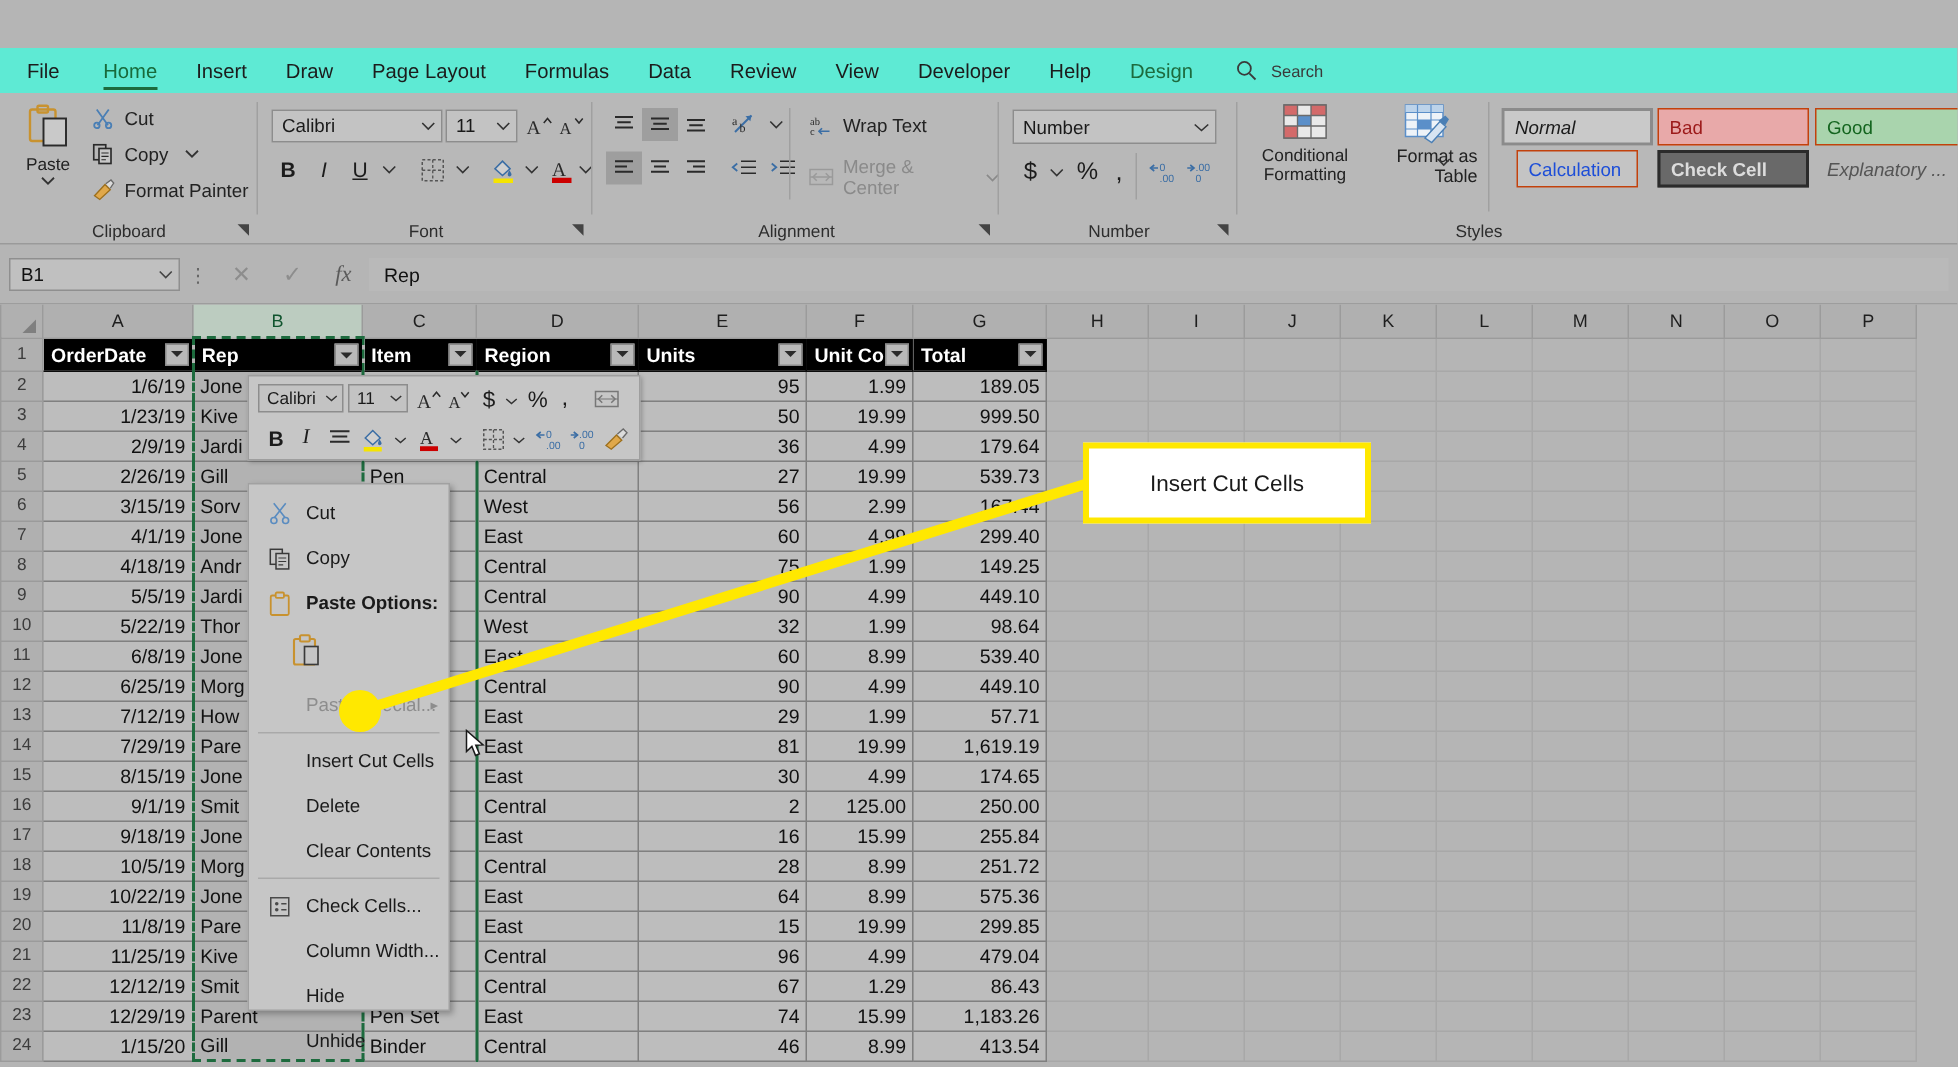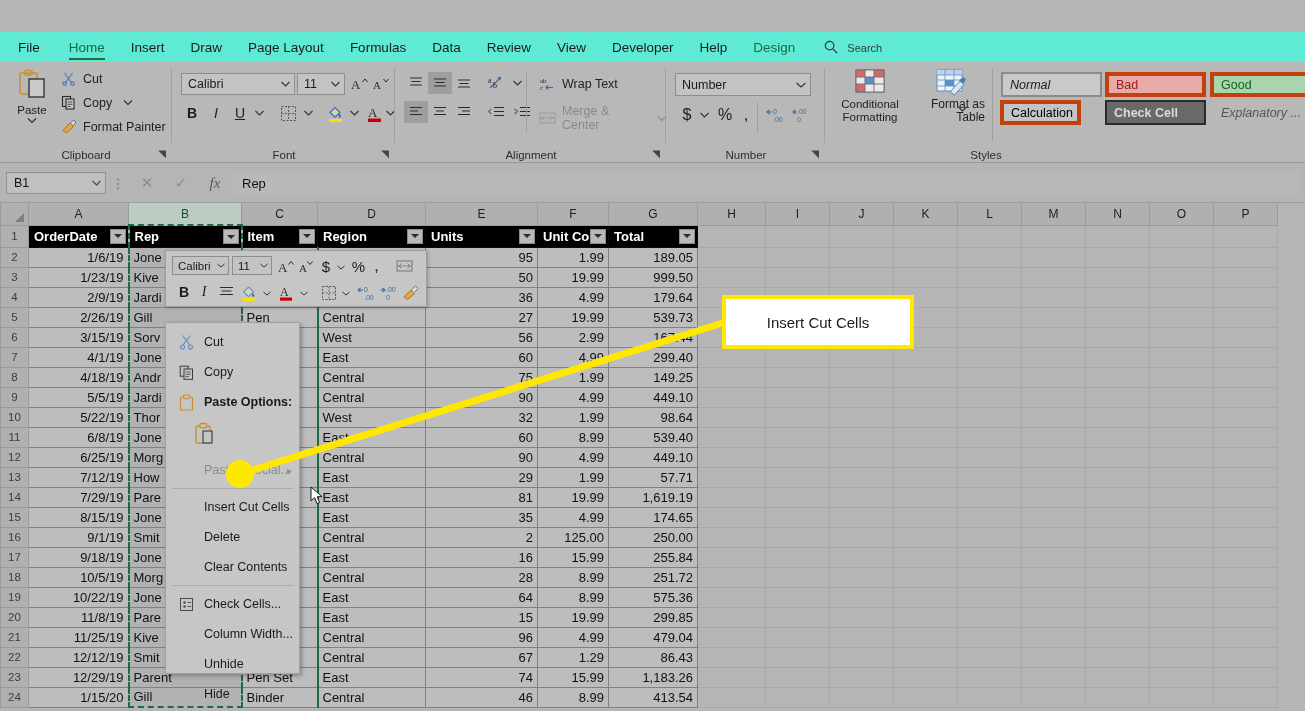--- a/index.html
+++ b/index.html
@@ -99,31 +99,31 @@
     font-size:14px; color:#1c1c1c;
   }
 
   
   .g-align { left:396px; width:270px; }
   
   .g-num { left:667px; width:158px; }
   
   .g-styles { left:826px; width:479px; }
   .style-box {
-    position:absolute; height:25px; border:4px solid #c2410c;
+    position:absolute; height:25px; border:1px solid #c2410c;
     display:flex; align-items:center; padding-left:7px; font-size:12.5px;
   }
 
   
   .formulabar {
     position:absolute; left:0; top:164px; width:1305px; height:39px; background:#b5b5b5;
     display:flex; align-items:center; border-bottom:1px solid #9d9d9d;
   }
   .namebox {
-    margin-left:6px; width:100px; height:22px; background:#c0c0c0; border:1px solid #8f8f8f;
+    margin-left:6px; width:114px; height:22px; background:#c0c0c0; border:1px solid #8f8f8f;
     display:flex; align-items:center; padding:0 4px 0 7px; font-size:12.5px; color:#111;
   }
   .namebox .nv{flex:1;}
   .fb-dots { width:24px; text-align:center; color:#666; font-size:13px; }
   .fb-ic { width:34px; height:24px; display:flex; align-items:center; justify-content:center; color:#8d8d8d; font-size:15px;}
   .fb-input {
     flex:1; height:22px; background:#b9b9b9; margin-right:6px; padding-left:10px;
     display:flex; align-items:center; font-size:13px; color:#111;
   }
 
@@ -586,21 +586,21 @@
       <div style="position:absolute; left:132px; top:36px;">
         <svg width="9" height="6" viewBox="0 0 9 6">
             <path d="M0.5 1 L4.5 5 L8.5 1" fill="none" stroke="#333" stroke-width="1.1"></path>
           </svg>
       </div>
 
       <div class="style-box" style="left:175px; top:10px; width:101px; background:#c9c9c9; border:2px solid #8b8b8b; color:#1a1a1a;font-style:italic;">Normal</div>
       <div class="style-box" style="left:279px; top:10px; width:101px; background:#e8a9a9; color:#9c1a1a;">Bad</div>
       <div class="style-box" style="left:384px; top:10px; width:101px; background:#a9d4ad; color:#14651f;">Good</div>
 
-      <div class="style-box" style="left:174px; top:38px; width:81px; background:#c4c4c4; color:#000000;">Calculation</div>
+      <div class="style-box" style="left:185px; top:38px; width:81px; background:#c4c4c4; color:#1d4ed8;">Calculation</div>
       <div class="style-box" style="left:279px; top:38px; width:101px; background:#696969; color:#dcdcdc; border:2px solid #2b2b2b; font-weight:bold;">Check Cell</div>
       <div class="style-box" style="left:384px; top:38px; width:101px; background:#b8b8b8; color:#555; border-color:#b8b8b8; font-style:italic;">Explanatory ...</div>
 
       <div class="group-label" style="width:320px; left:0;">Styles</div>
       <div class="group-sep" style="left:166px; top:6px; bottom:22px;"></div>
     </div>
   </div>
 
   <div class="formulabar">
     <div class="namebox">
@@ -942,21 +942,21 @@
             <td class="empty"></td>
             <td class="empty"></td>
             <td class="empty"></td>
           </tr>
           <tr>
             <td class="rowhead">15</td>
             <td class="cell num">8/15/19</td>
             <td class="cell antsL antsR colB-sel">Jone</td>
             <td class="cell"></td>
             <td class="cell selL">East</td>
-            <td class="cell num">35</td>
+            <td class="cell num">30</td>
             <td class="cell num">4.99</td>
             <td class="cell num">174.65</td>
             <td class="empty"></td>
             <td class="empty"></td>
             <td class="empty"></td>
             <td class="empty"></td>
             <td class="empty"></td>
             <td class="empty"></td>
             <td class="empty"></td>
             <td class="empty"></td>
@@ -1308,24 +1308,24 @@
             <circle cx="5.5" cy="9.5" r="1.2" fill="#4a4a4a"></circle>
             <path d="M8.5 5.5h3.5M8.5 9.5h3.5" stroke="#4a4a4a" stroke-width=".9"></path>
           </svg>
       </span>
       <span>Check Cells...</span>
     </div>
     <div class="ctx-item">
       <span>Column Width...</span>
     </div>
     <div class="ctx-item">
+      <span>Hide</span>
+    </div>
+    <div class="ctx-item">
       <span>Unhide</span>
-    </div>
-    <div class="ctx-item">
-      <span>Hide</span>
     </div>
   </div>
 
   <svg class="leader">
     <line x1="240" y1="474" x2="726" y2="322" stroke="#ffe800" stroke-width="7"></line>
     <circle cx="240" cy="474" r="14" fill="#ffe800"></circle>
   </svg>
   <div class="callout">
     <span>Insert Cut Cells</span>
   </div>

